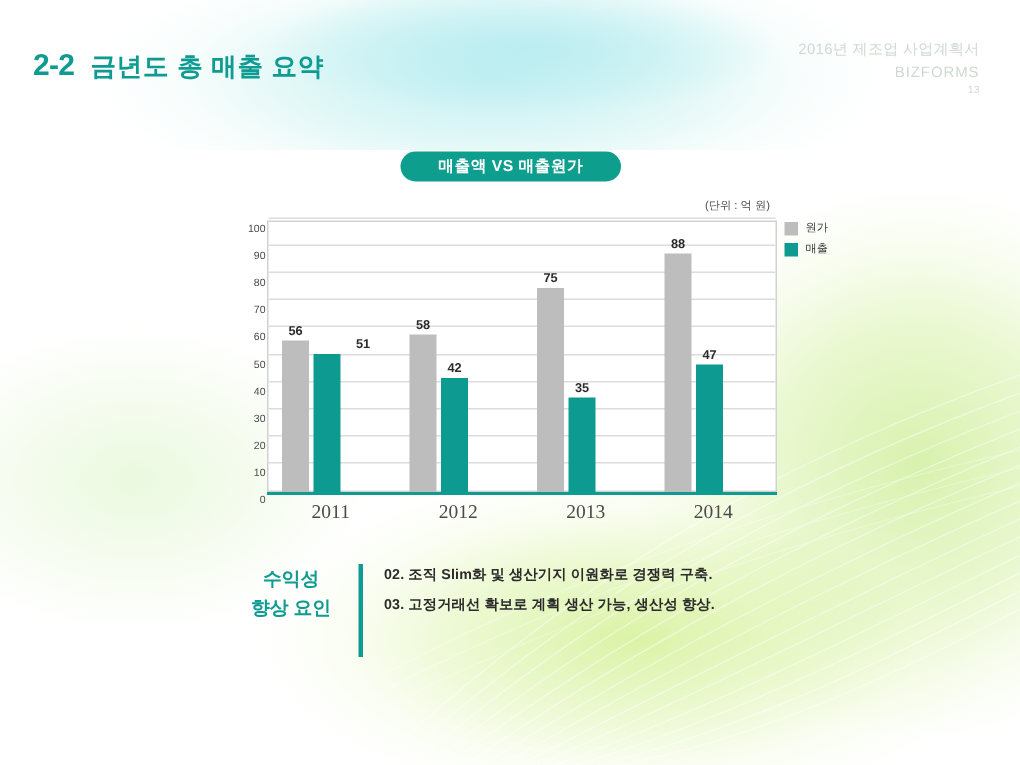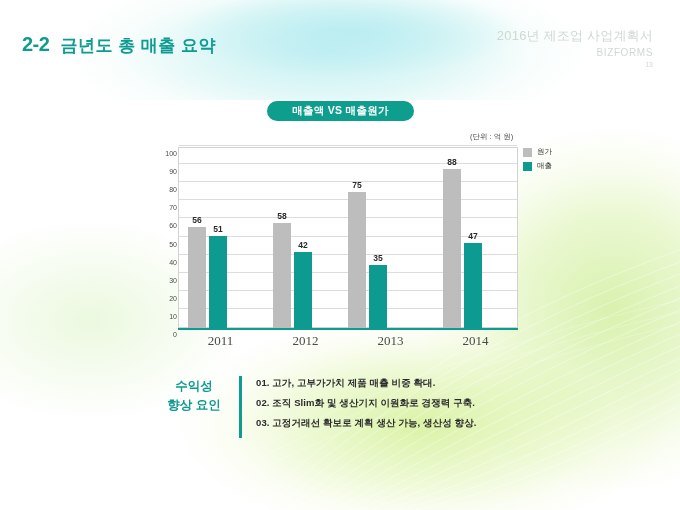--- a/index.html
+++ b/index.html
@@ -85,21 +85,21 @@
   }
 
   
   .header-meta {
     position: absolute;
     right: 27px; top: 27px;
     text-align: right;
     line-height: 1.45;
     color: #cfd9d2;
   }
-  .header-meta .hm-line { font-size: 13px; letter-spacing: 0.2px; }
+  .header-meta .hm-line { font-size: 10px; letter-spacing: 0.2px; }
   .header-meta .hm-brand { font-size: 10px; letter-spacing: 0.6px; }
   .header-meta .hm-page { font-size: 7px; }
 
   .title-row {
     position: absolute;
     left: 22px; top: 33px;
     display: flex;
     align-items: baseline;
     gap: 11px;
     justify-content: space-between;
@@ -342,29 +342,29 @@
       <div class="gridline" style="bottom: 126.7px;"></div>
       <div class="gridline" style="bottom: 144.8px;"></div>
       <div class="gridline" style="bottom: 162.9px;"></div>
       <div class="gridline" style="bottom: 181px;"></div>
     </div>
   <div class="bars-layer">
       <div class="group" style="left: 0px; width: 85px;">
         <div class="bar bar-cost" style="height: 101.36px; background: rgb(189, 189, 189);"></div>
         <div class="bar-value" style="left: 19px; bottom: 103.36px;">56</div>
         <div class="bar bar-sales" style="height: 92.31px; background: rgb(13, 154, 144);"></div>
-        <div class="bar-value" style="left: 40px; bottom: 94.31px;">51</div>
+        <div class="bar-value" style="left: 40px; bottom: 94.31px; padding-left: 48px;">51</div>
       </div>
       <div class="group" style="left: 85px; width: 85px;">
         <div class="bar bar-cost" style="height: 104.98px; background: rgb(189, 189, 189);"></div>
         <div class="bar-value" style="left: 19px; bottom: 106.98px;">58</div>
         <div class="bar bar-sales" style="height: 76.02px; background: rgb(13, 154, 144);"></div>
         <div class="bar-value" style="left: 40px; bottom: 78.02px;">42</div>
       </div>
-      <div class="group" style="left: 160px; width: 85px;">
+      <div class="group" style="left: 170px; width: 85px;">
         <div class="bar bar-cost" style="height: 135.75px; background: rgb(189, 189, 189);"></div>
         <div class="bar-value" style="left: 19px; bottom: 137.75px;">75</div>
         <div class="bar bar-sales" style="height: 63.35px; background: rgb(13, 154, 144);"></div>
         <div class="bar-value" style="left: 40px; bottom: 65.35px;">35</div>
       </div>
       <div class="group" style="left: 255px; width: 85px;">
         <div class="bar bar-cost" style="height: 159.28px; background: rgb(189, 189, 189);"></div>
         <div class="bar-value" style="left: 19px; bottom: 161.28px;">88</div>
         <div class="bar bar-sales" style="height: 85.07px; background: rgb(13, 154, 144);"></div>
         <div class="bar-value" style="left: 40px; bottom: 87.07px;">47</div>
@@ -378,19 +378,18 @@
       <div class="x-label" style="left: 297.5px;">2014</div>
     </div>
 
   <div class="notes">
     <div class="notes-label">
       <div>수익성</div>
       <div>향상 요인</div>
     </div>
     <div class="notes-divider"></div>
     <div class="notes-list">
-      <div class="note-item">01. 고가, 고부가가치 제품 매출 비중 확대.</div>
       <div class="note-item">02. 조직 Slim화 및 생산기지 이원화로 경쟁력 구축.</div>
       <div class="note-item">03. 고정거래선 확보로 계획 생산 가능, 생산성 향상.</div>
     </div>
   </div>
 
 </div>
 
 </body></html>

